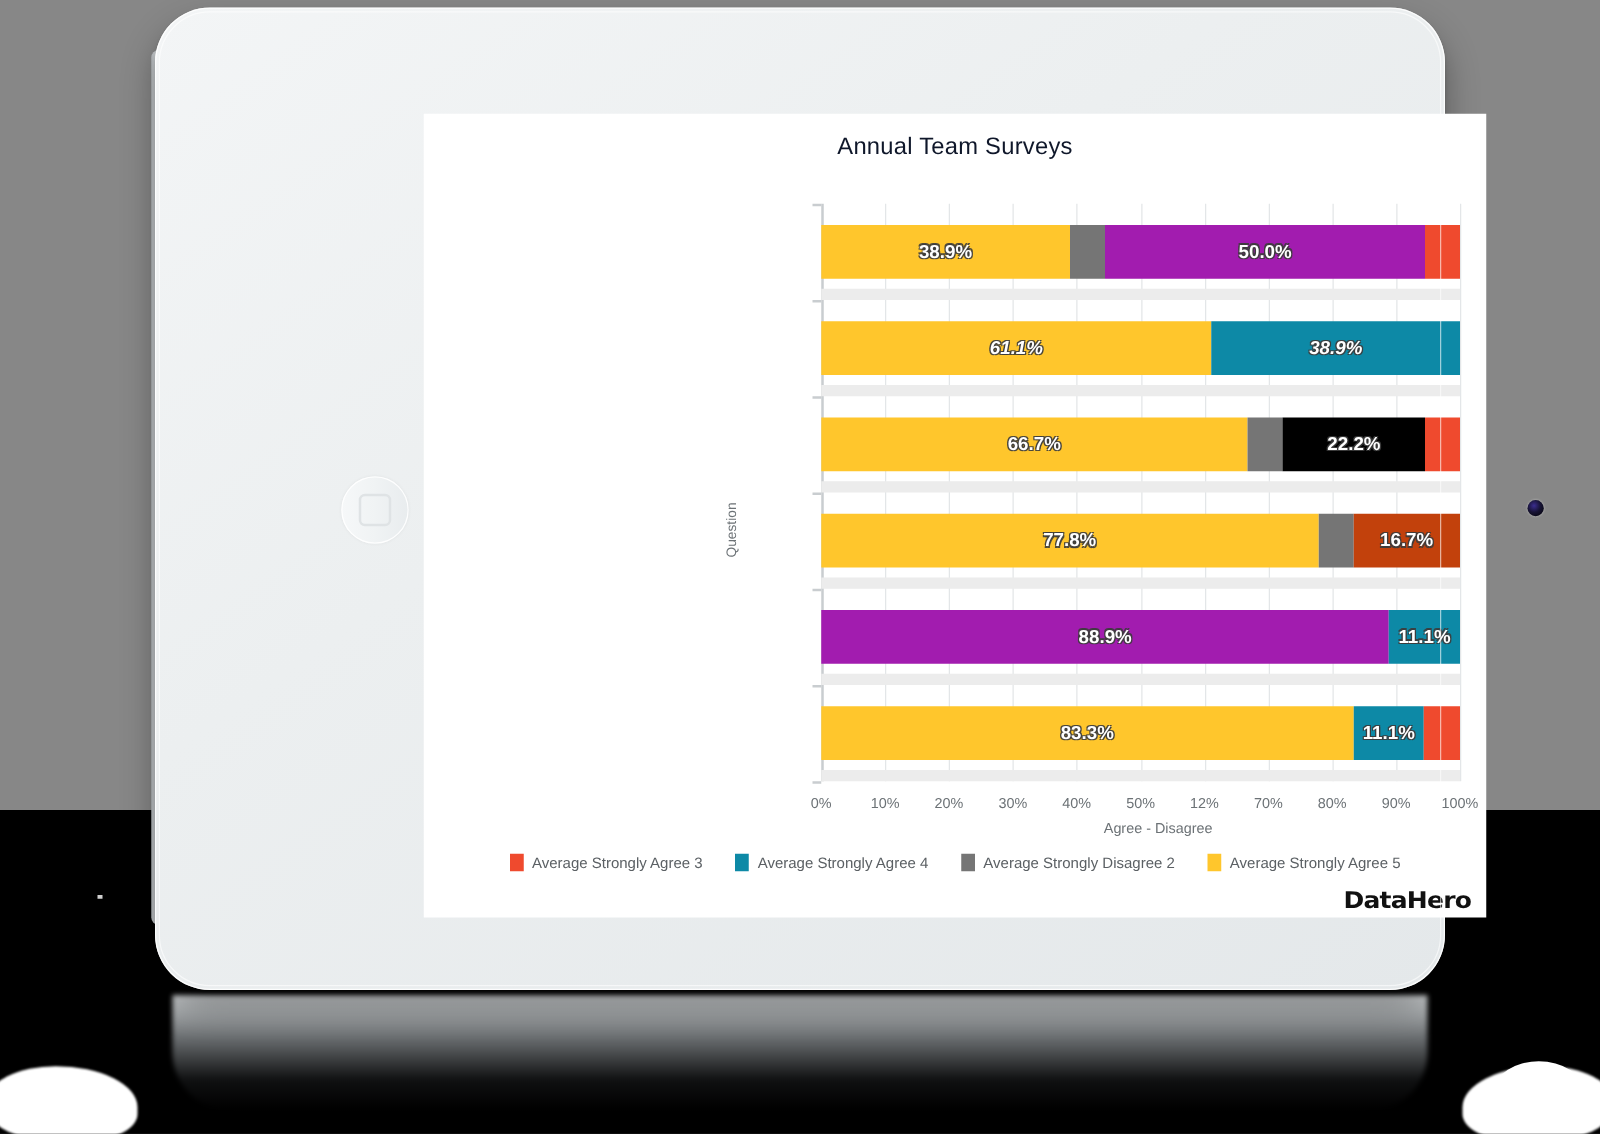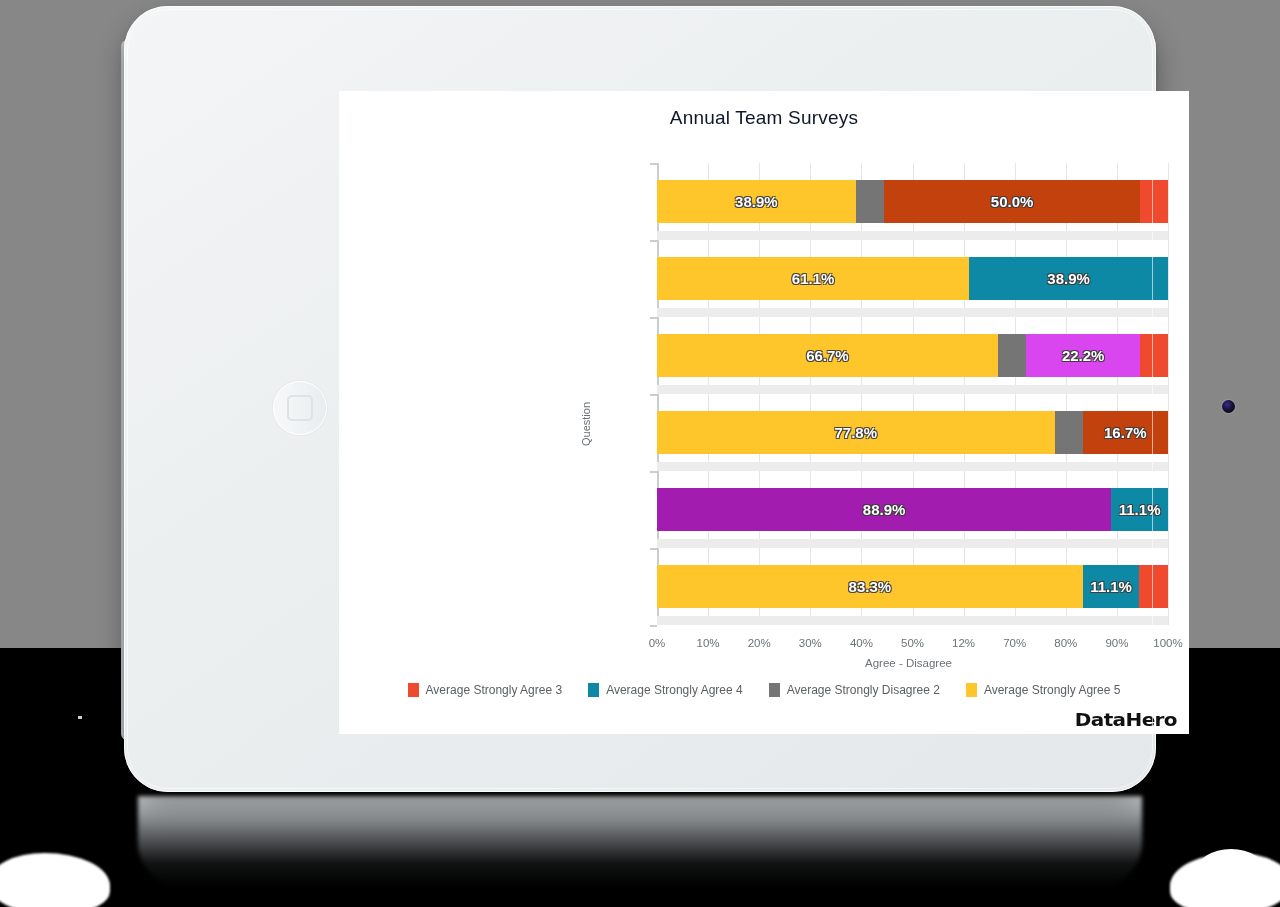--- a/index.html
+++ b/index.html
@@ -148,21 +148,21 @@
     white-space:nowrap;
   }
 
   
   .xtick{
     position:absolute;top:546px;
     font-size:11.5px;color:#6c7276;
     text-align:center;width:46px;
   }
   #xlabel{
-    position:absolute;left:314px;top:566px;width:511px;text-align:center;
+    position:absolute;left:332px;top:566px;width:511px;text-align:center;
     font-size:11.5px;color:#6c7276;
   }
 
   
   #legend{
     position:absolute;left:0;top:592px;width:850px;
     display:flex;justify-content:center;align-items:center;gap:26px;
   }
   .legend-item{display:flex;align-items:center;gap:7px;}
   .legend-swatch{width:11px;height:14px;display:block;}
@@ -231,31 +231,31 @@
           <div class="tick-stub" style="top: 154px;"></div>
           <div class="tick-stub" style="top: 231px;"></div>
           <div class="tick-stub" style="top: 308px;"></div>
           <div class="tick-stub" style="top: 385px;"></div>
           <div class="tick-stub" style="top: 462px;"></div>
         </div>
       <div id="bars-layer">
           <div class="bar-row" style="top: 17px;">
             <div class="seg" style="width: 198.779px; background: rgb(255, 198, 44);">38.9%</div>
             <div class="seg" style="width: 28.616px; background: rgb(117, 117, 117);"></div>
-            <div class="seg" style="width: 255.5px; background: #c2410c;">50.0%</div>
+            <div class="seg" style="width: 255.5px; background: #a21caf;">50.0%</div>
             <div class="seg" style="width: 28.105px; background: rgb(239, 74, 46);"></div>
           </div>
-          <div class="bar-row" style="top: 94px;">
+          <div class="bar-row" style="top: 94px; font-style: italic;">
             <div class="seg" style="width: 312.221px; background: rgb(255, 198, 44);">61.1%</div>
             <div class="seg" style="width: 198.779px; background: rgb(13, 137, 166);">38.9%</div>
           </div>
           <div class="bar-row" style="top: 171px;">
             <div class="seg" style="width: 340.837px; background: rgb(255, 198, 44);">66.7%</div>
             <div class="seg" style="width: 28.616px; background: rgb(117, 117, 117);"></div>
-            <div class="seg" style="width: 113.442px; background: #d946ef; text-align: right;">22.2%</div>
+            <div class="seg" style="width: 113.442px; background: #000000; text-align: right;">22.2%</div>
             <div class="seg" style="width: 28.105px; background: rgb(239, 74, 46);"></div>
           </div>
           <div class="bar-row" style="top: 248px;">
             <div class="seg" style="width: 397.558px; background: rgb(255, 198, 44);">77.8%</div>
             <div class="seg" style="width: 28.105px; background: rgb(117, 117, 117);"></div>
             <div class="seg" style="width: 85.337px; background: #c2410c;">16.7%</div>
           </div>
           <div class="bar-row" style="top: 325px;">
             <div class="seg" style="width: 454.279px; background: #a21caf;">88.9%</div>
             <div class="seg" style="width: 56.721px; background: rgb(13, 137, 166);">11.1%</div>

